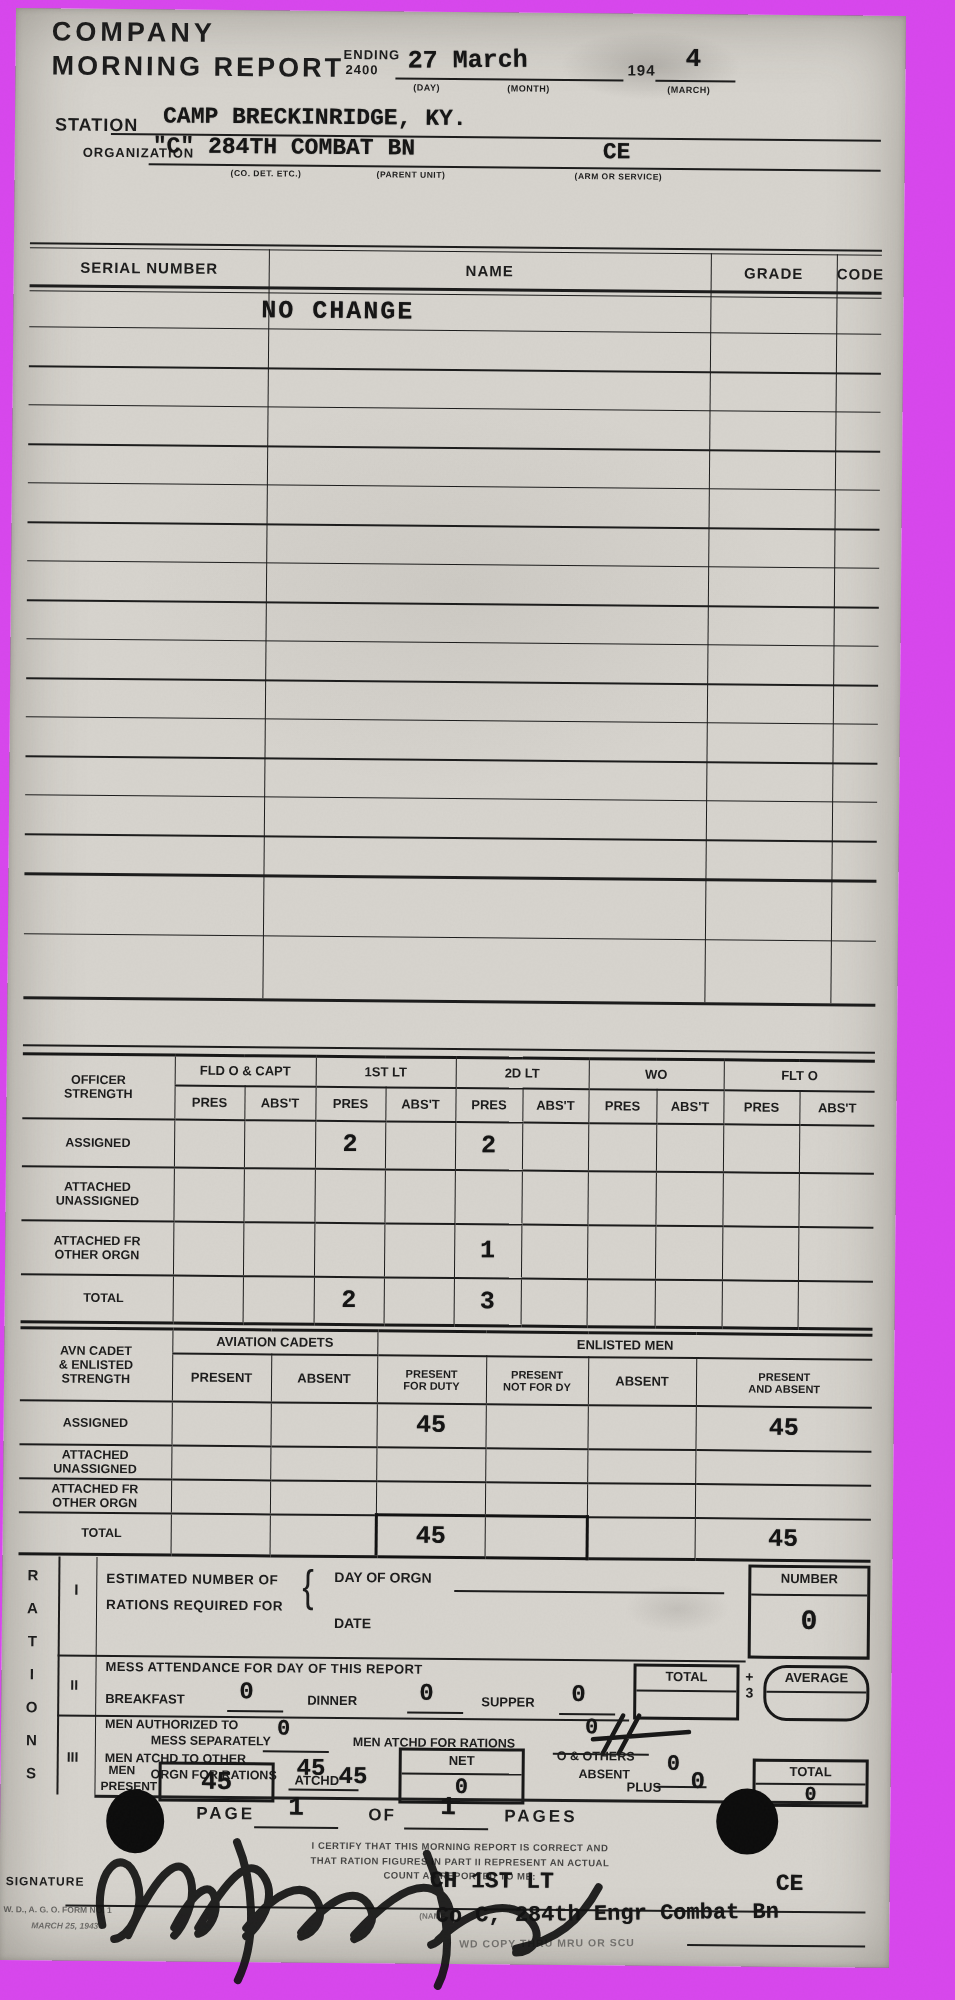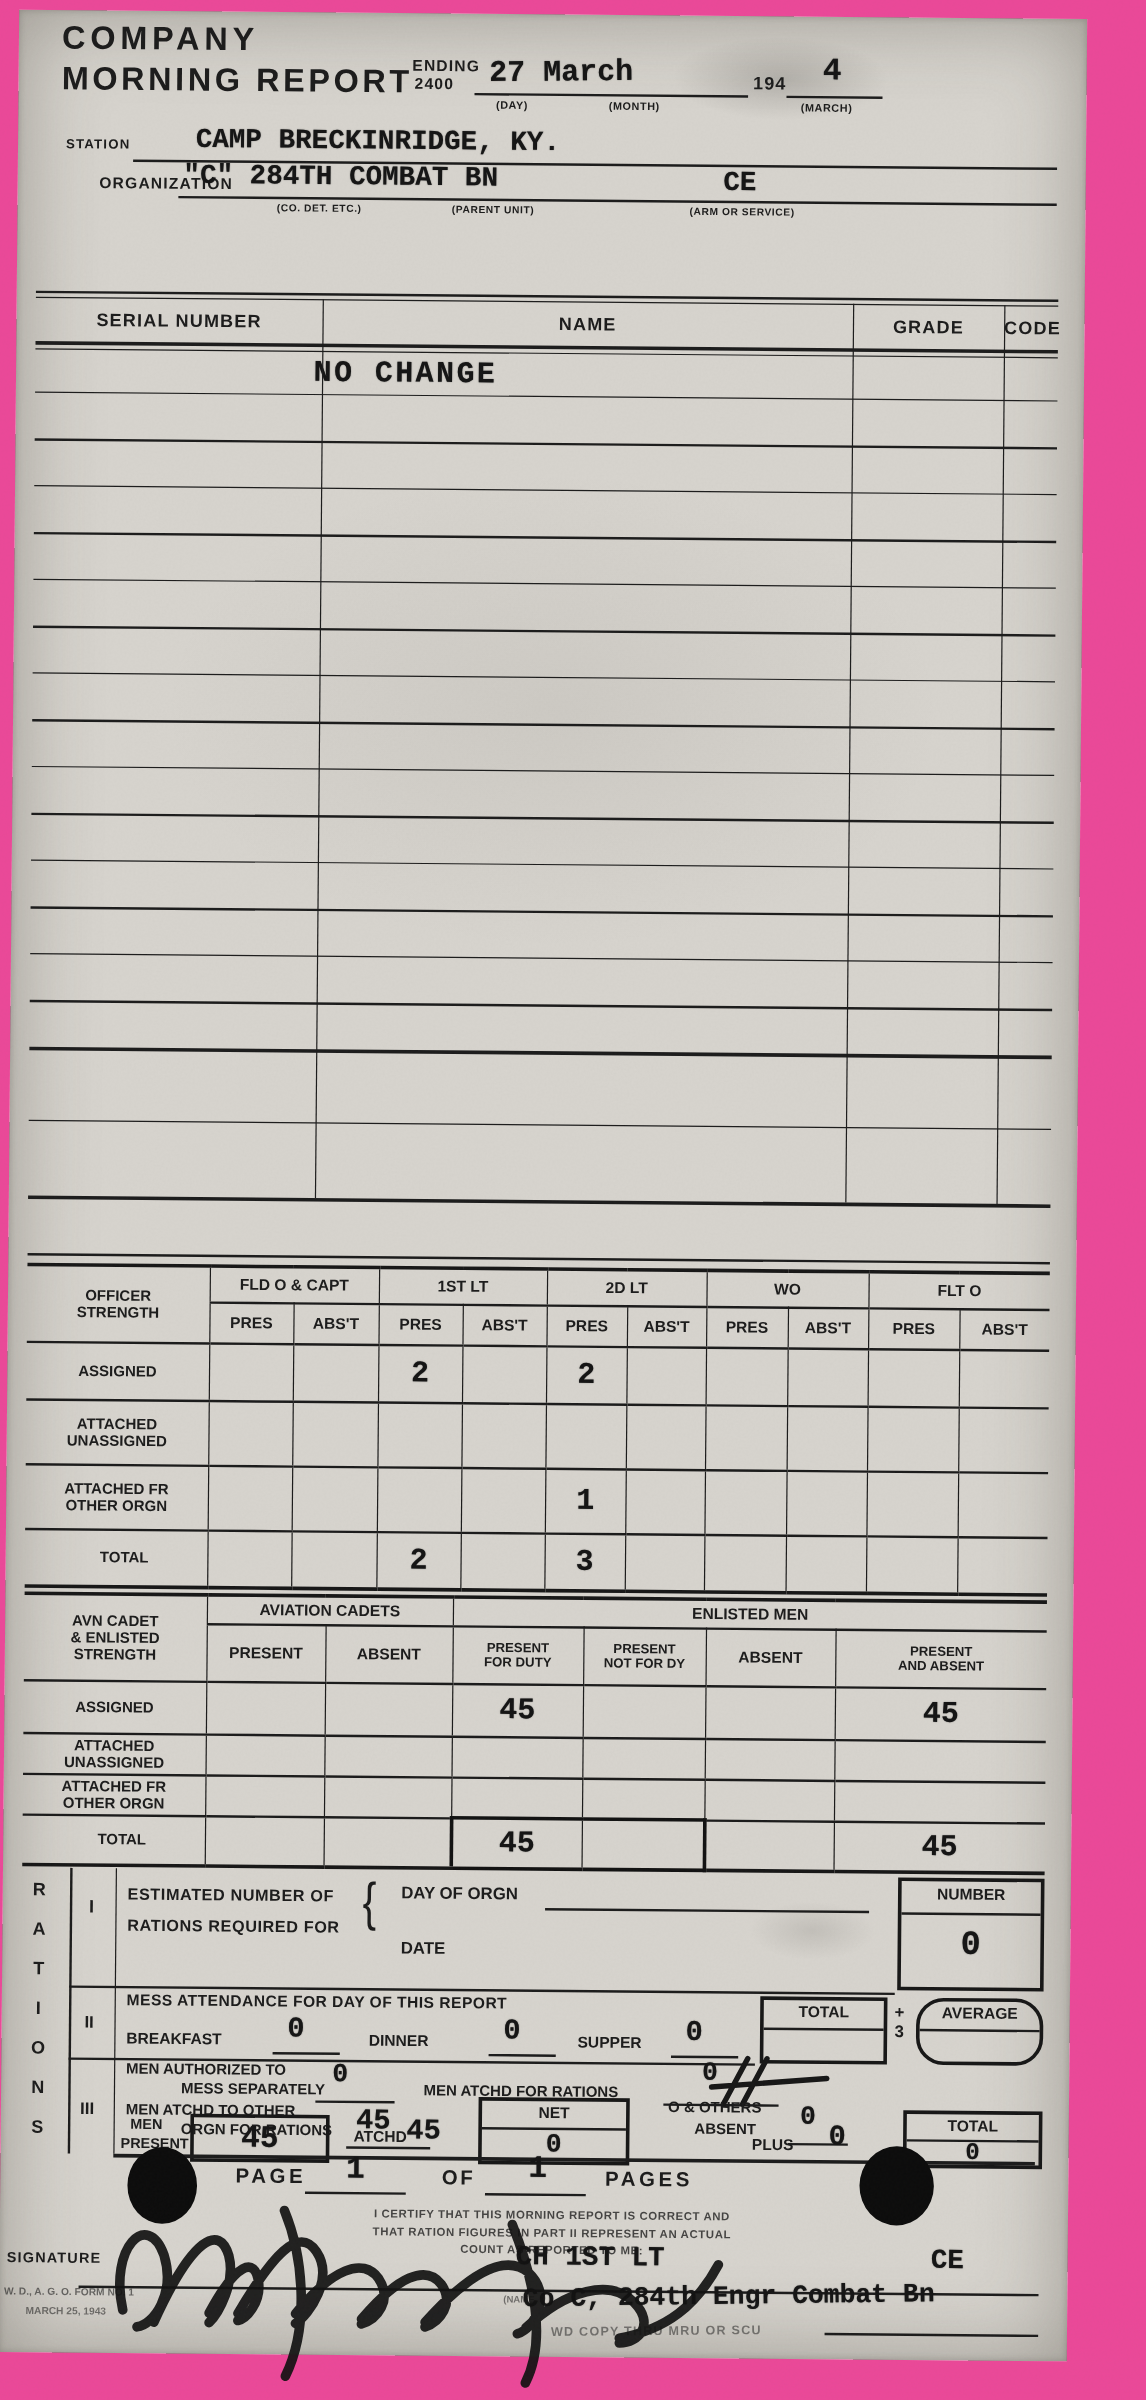--- a/index.html
+++ b/index.html
@@ -1,16 +1,16 @@
 <!DOCTYPE html>
 <html><head>
 <meta charset="utf-8">
 <style>
   html,body{margin:0;padding:0;background:#000;}
-  .scan{position:relative;width:955px;height:2000px;background:#ec4899;overflow:hidden;
+  .scan{position:relative;width:955px;height:2000px;background:#d946ef;overflow:hidden;
         font-family:"Liberation Sans",sans-serif;}
   .paper{position:absolute;left:16px;top:12px;width:890px;height:1952px;background:#d8d5cf;
          transform:rotate(.5deg);transform-origin:50% 0;
          box-shadow:inset 0 0 70px rgba(60,55,46,.38), inset 0 0 6px rgba(40,38,32,.25);}
   .pr{position:absolute;font-family:"Liberation Sans",sans-serif;font-weight:bold;color:#1b1b1b;white-space:nowrap;}
   .tw{position:absolute;font-family:"Liberation Mono",monospace;font-weight:bold;color:#141414;
       white-space:nowrap;text-shadow:0 0 1px rgba(25,25,25,.65);}
   .hl{position:absolute;background:#1b1b1b;height:2px;}
   .vl{position:absolute;background:#1b1b1b;width:2px;}
   .tiny{font-size:9px;letter-spacing:.5px;}
@@ -55,21 +55,21 @@
     <div class="pr" style="left:330px;top:51px;font-size:13px;letter-spacing:1px;">2400</div>
     <div class="tw" style="left:392px;top:34px;font-size:25px;transform:rotate(-1deg);">27 March</div>
     <div class="hl" style="left:380px;top:66px;width:228px;"></div>
     <div class="pr tiny" style="left:398px;top:71px;">(DAY)</div>
     <div class="pr tiny" style="left:492px;top:71px;">(MONTH)</div>
     <div class="pr" style="left:612px;top:48px;font-size:15px;letter-spacing:1px;">194</div>
     <div class="tw" style="left:670px;top:30px;font-size:26px;">4</div>
     <div class="hl" style="left:640px;top:66px;width:80px;"></div>
     <div class="pr tiny" style="left:652px;top:71px;">(MARCH)</div>
 
-    <div class="pr" style="left:40px;top:106px;font-size:11px;letter-spacing:1px;">STATION</div>
+    <div class="pr" style="left:40px;top:106px;font-size:18px;letter-spacing:1px;">STATION</div>
     <div class="tw" style="left:148px;top:94px;font-size:23px;">CAMP BRECKINRIDGE, KY.</div>
     <div class="hl" style="left:96px;top:124px;width:770px;"></div>
 
     <div class="pr" style="left:28px;top:136px;font-size:13px;letter-spacing:1px;margin-left:40px;">ORGANIZATION</div>
     <div class="tw" style="left:138px;top:124px;font-size:23px;">"C" 284TH COMBAT BN</div>
     <div class="tw" style="left:588px;top:126px;font-size:23px;">CE</div>
     <div class="hl" style="left:134px;top:154px;width:732px;"></div>
     <div class="pr tiny" style="left:176px;top:158px;font-size:8.5px;margin-left:40px;">(CO. DET. ETC.)</div>
     <div class="pr tiny" style="left:362px;top:158px;font-size:8.5px;">(PARENT UNIT)</div>
     <div class="pr tiny" style="left:560px;top:158px;font-size:8.5px;">(ARM OR SERVICE)</div>
@@ -391,21 +391,21 @@
 
     <div class="pr" style="left:6px;top:1866px;font-size:12px;letter-spacing:1px;">SIGNATURE</div>
     <div class="tw" style="left:430px;top:1856px;font-size:23px;">CH 1ST LT</div>
     <div class="tw" style="left:776px;top:1856px;font-size:23px;">CE</div>
     <div class="hl" style="left:66px;top:1896px;width:800px;"></div>
     <div class="pr" style="left:420px;top:1900px;font-size:8px;opacity:.55;">(NAME</div>
     <div class="tw" style="left:436px;top:1892px;font-size:22px;transform:rotate(-1.2deg);transform-origin:0 0;">Co C, 284th Engr Combat Bn</div>
     <div class="hl" style="left:688px;top:1930px;width:178px;"></div>
     <div class="pr" style="left:460px;top:1924px;font-size:10.5px;letter-spacing:1px;opacity:.5;transform:rotate(-1deg);">WD COPY THRU MRU OR SCU</div>
     <div class="pr" style="left:4px;top:1896px;font-size:8.5px;opacity:.6;">W. D., A. G. O. FORM NO. 1</div>
-    <div class="pr" style="left:22px;top:1912px;font-size:8.5px;opacity:.55;">MARCH 25, 1943</div>
+    <div class="pr" style="left:32px;top:1912px;font-size:8.5px;opacity:.55;font-style:italic;">MARCH 25, 1943</div>
 
     <svg style="left:85px;top:1816px;" width="530" height="160" viewBox="0 0 530 160">
       <path d="M18,100 C6,48 38,16 52,54 C62,86 44,112 30,114
                M44,110 C76,38 98,28 106,54 C112,76 98,102 90,110
                M90,102 C112,60 128,54 131,76 C133,92 122,106 114,108
                M114,102 C142,54 164,28 179,50 C194,72 174,102 162,110
                M152,16 C168,54 174,112 154,154
                M162,102 C192,64 218,54 231,72 C243,90 230,106 217,110
                M217,106 C247,70 270,60 283,76 C295,92 282,108 270,112
                M270,108 C302,72 334,48 356,66 C376,84 362,112 347,117

